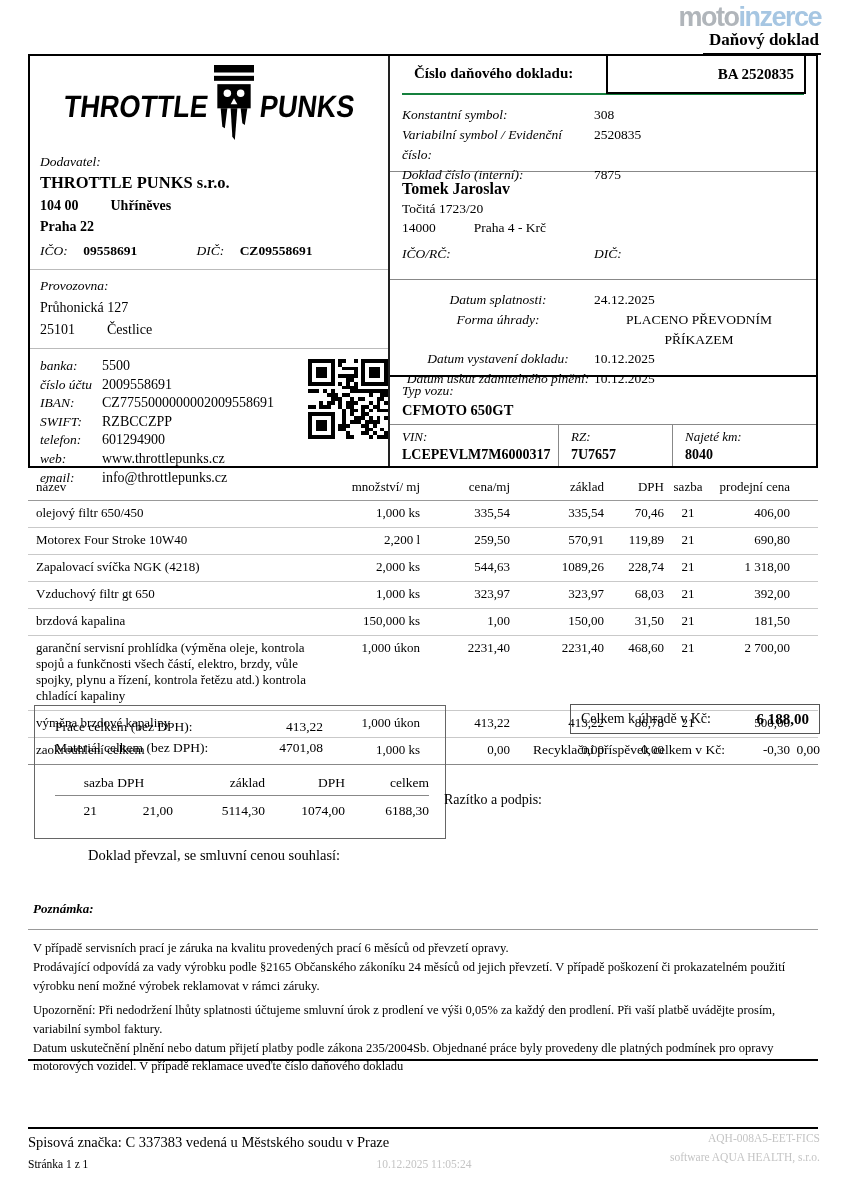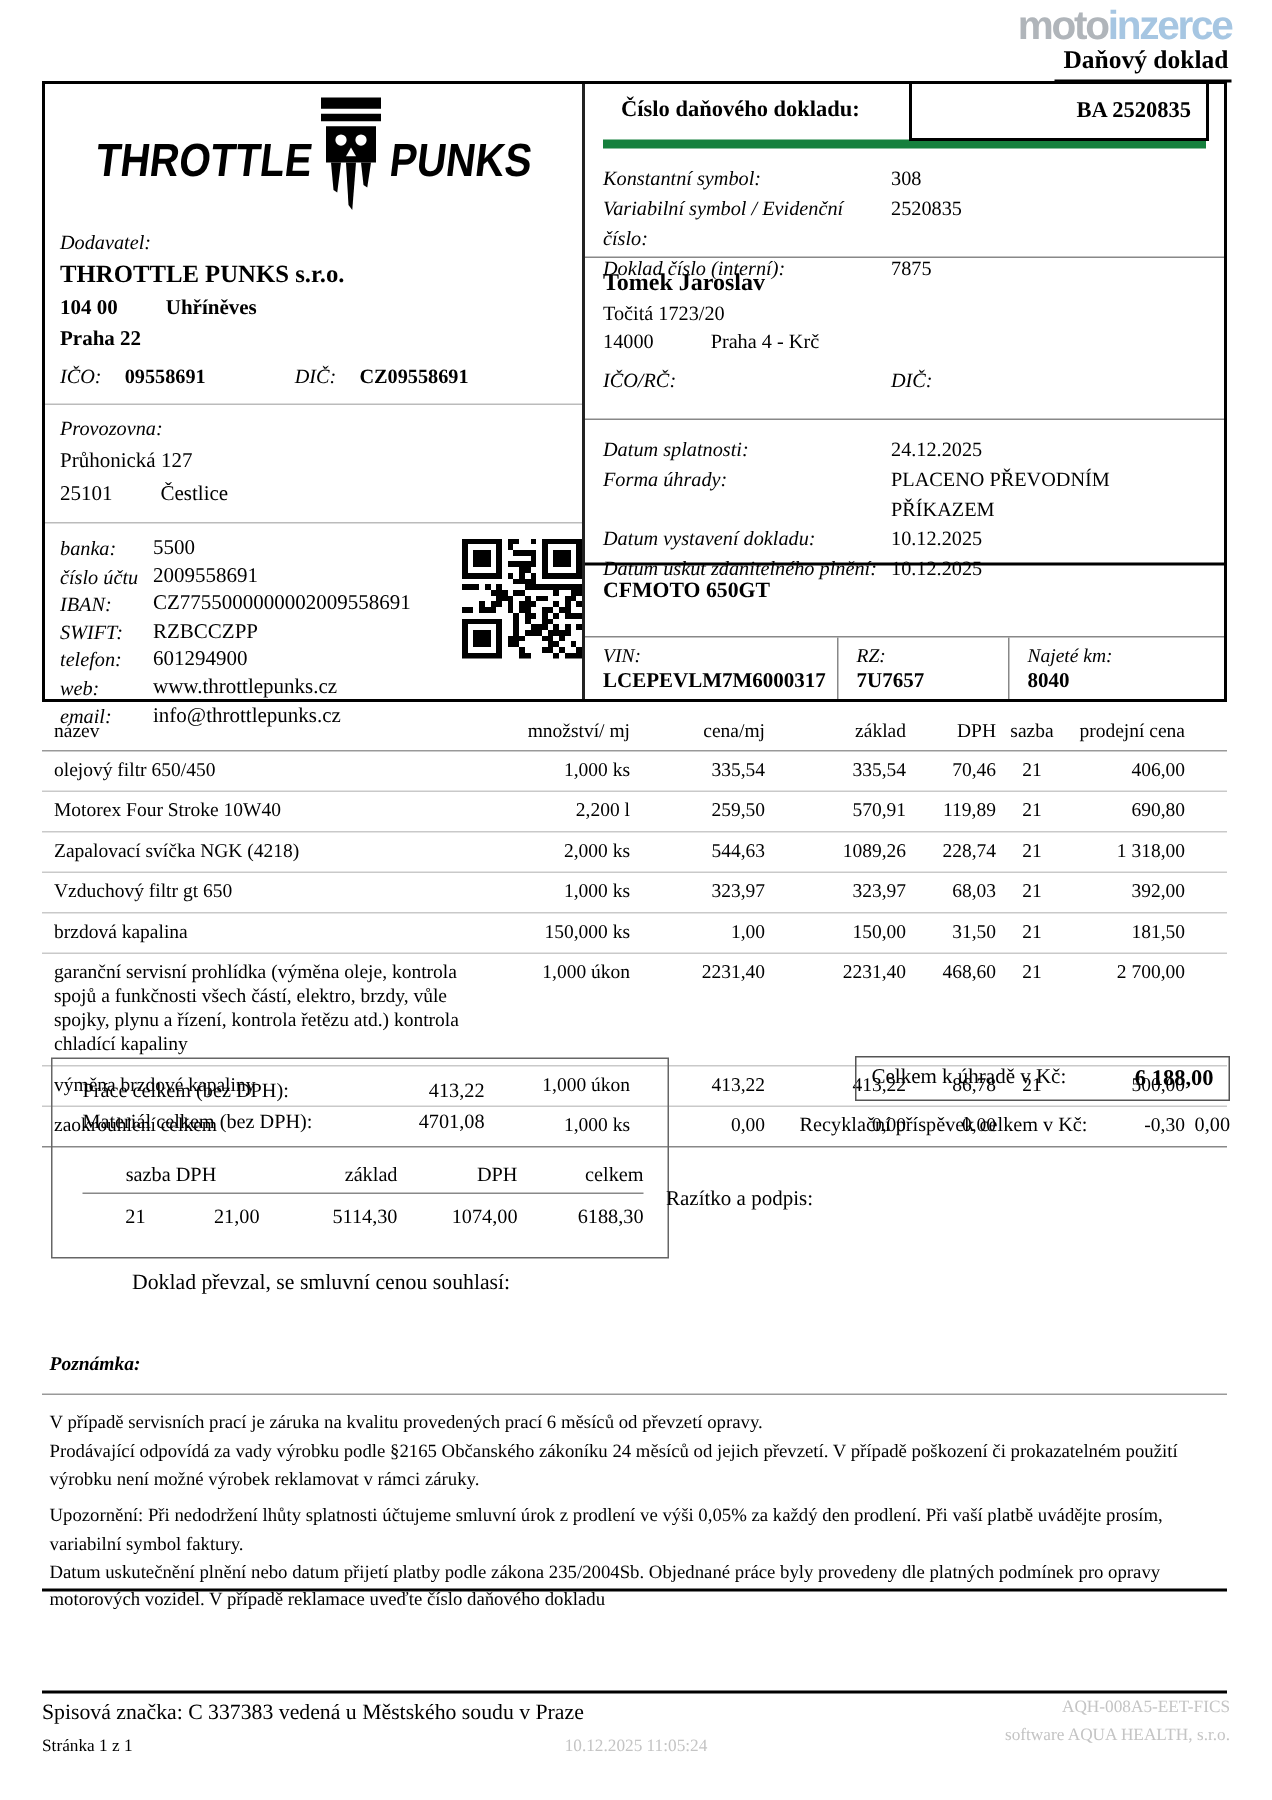--- a/index.html
+++ b/index.html
@@ -36,39 +36,39 @@
   .divider{border-top:1px solid #bbb;margin:0 -10px;}
   .premises-label{font-style:italic;font-size:13.5px;margin-top:8px;}
   .prem-line{margin-top:6px;font-size:14px;}
   .bank-wrap{position:relative;margin-top:8px;padding-bottom:6px;}
   .bank-row{display:flex;line-height:18.6px;font-size:14px;}
   .bank-row .lab{width:62px;font-style:italic;font-size:13.5px;flex:none;}
   #qr{position:absolute;left:268px;top:2px;width:80px;height:80px;}
 
   
   .doc-num-row{display:flex;justify-content:space-between;align-items:stretch;
-               border-bottom:6px solid #15803d;height:37px;}
+               border-bottom:2px solid #15803d;height:37px;}
   .doc-num-label{font-weight:bold;font-size:15px;padding:9px 0 0 12px;}
   .doc-num-box{width:176px;border:2px solid #000;margin:-2px -2px -1px 0;background:#fff;
                display:flex;align-items:center;justify-content:flex-end;
                padding:0 10px;font-weight:bold;font-size:15px;}
   .rc-sec{box-sizing:border-box;padding:6px 12px;}
   .sec1{height:116px;border-bottom:1px solid #888;padding-top:0;}
   .sec2{height:108px;border-bottom:1px solid #888;}
   .sec3{height:97px;border-bottom:2px solid #000;}
   .fields{margin-top:10px;}
   .f-row{display:flex;line-height:20px;font-size:13.5px;}
   .f-row .lab{width:192px;font-style:italic;flex:none;}
   .cust-name{font-weight:bold;font-size:16px;margin-top:2px;}
   .cust-line{font-size:13.5px;margin-top:3px;}
   .cust-zip{margin-right:38px;}
   .cust-ids{display:flex;margin-top:10px;font-size:13.5px;}
   .cust-ids .lab{width:192px;font-style:italic;flex:none;}
   .dates .f-row{line-height:19.8px;}
-  .dates{margin-top:4px;}
+  .dates{margin-top:4px;text-align:center;}
   .typ-sec{height:48px;box-sizing:border-box;padding:6px 12px;border-bottom:1px solid #888;}
   .typ-label{font-style:italic;font-size:13.5px;}
   .typ-value{font-weight:bold;font-size:14.5px;margin-top:3px;}
   .vin-row{display:flex;height:41px;}
   .v-cell{box-sizing:border-box;padding:4px 12px;}
   .v-cell .vl{font-style:italic;font-size:13px;}
   .v-cell .vv{font-weight:bold;font-size:14px;margin-top:2px;}
   .v-vin{width:168px;} .v-rz{width:114px;border-left:1px solid #888;}
   .v-km{flex:1;border-left:1px solid #888;}
 
@@ -407,20 +407,21 @@
             </div>
 
             <div class="f-row">
               <span class="lab">Datum uskut zdanitelného plnění:</span>
               <span>10.12.2025</span>
             </div>
           </div>
       </div>
 
       <div class="typ-sec">
+        <div class="typ-label">Typ vozu:</div>
         <div class="typ-value">CFMOTO 650GT</div>
       </div>
       <div class="vin-row">
         <div class="v-cell v-vin">
           <div class="vl">VIN:</div>
           <div class="vv">LCEPEVLM7M6000317</div>
         </div>
         <div class="v-cell v-rz">
           <div class="vl">RZ:</div>
           <div class="vv">7U7657</div>

